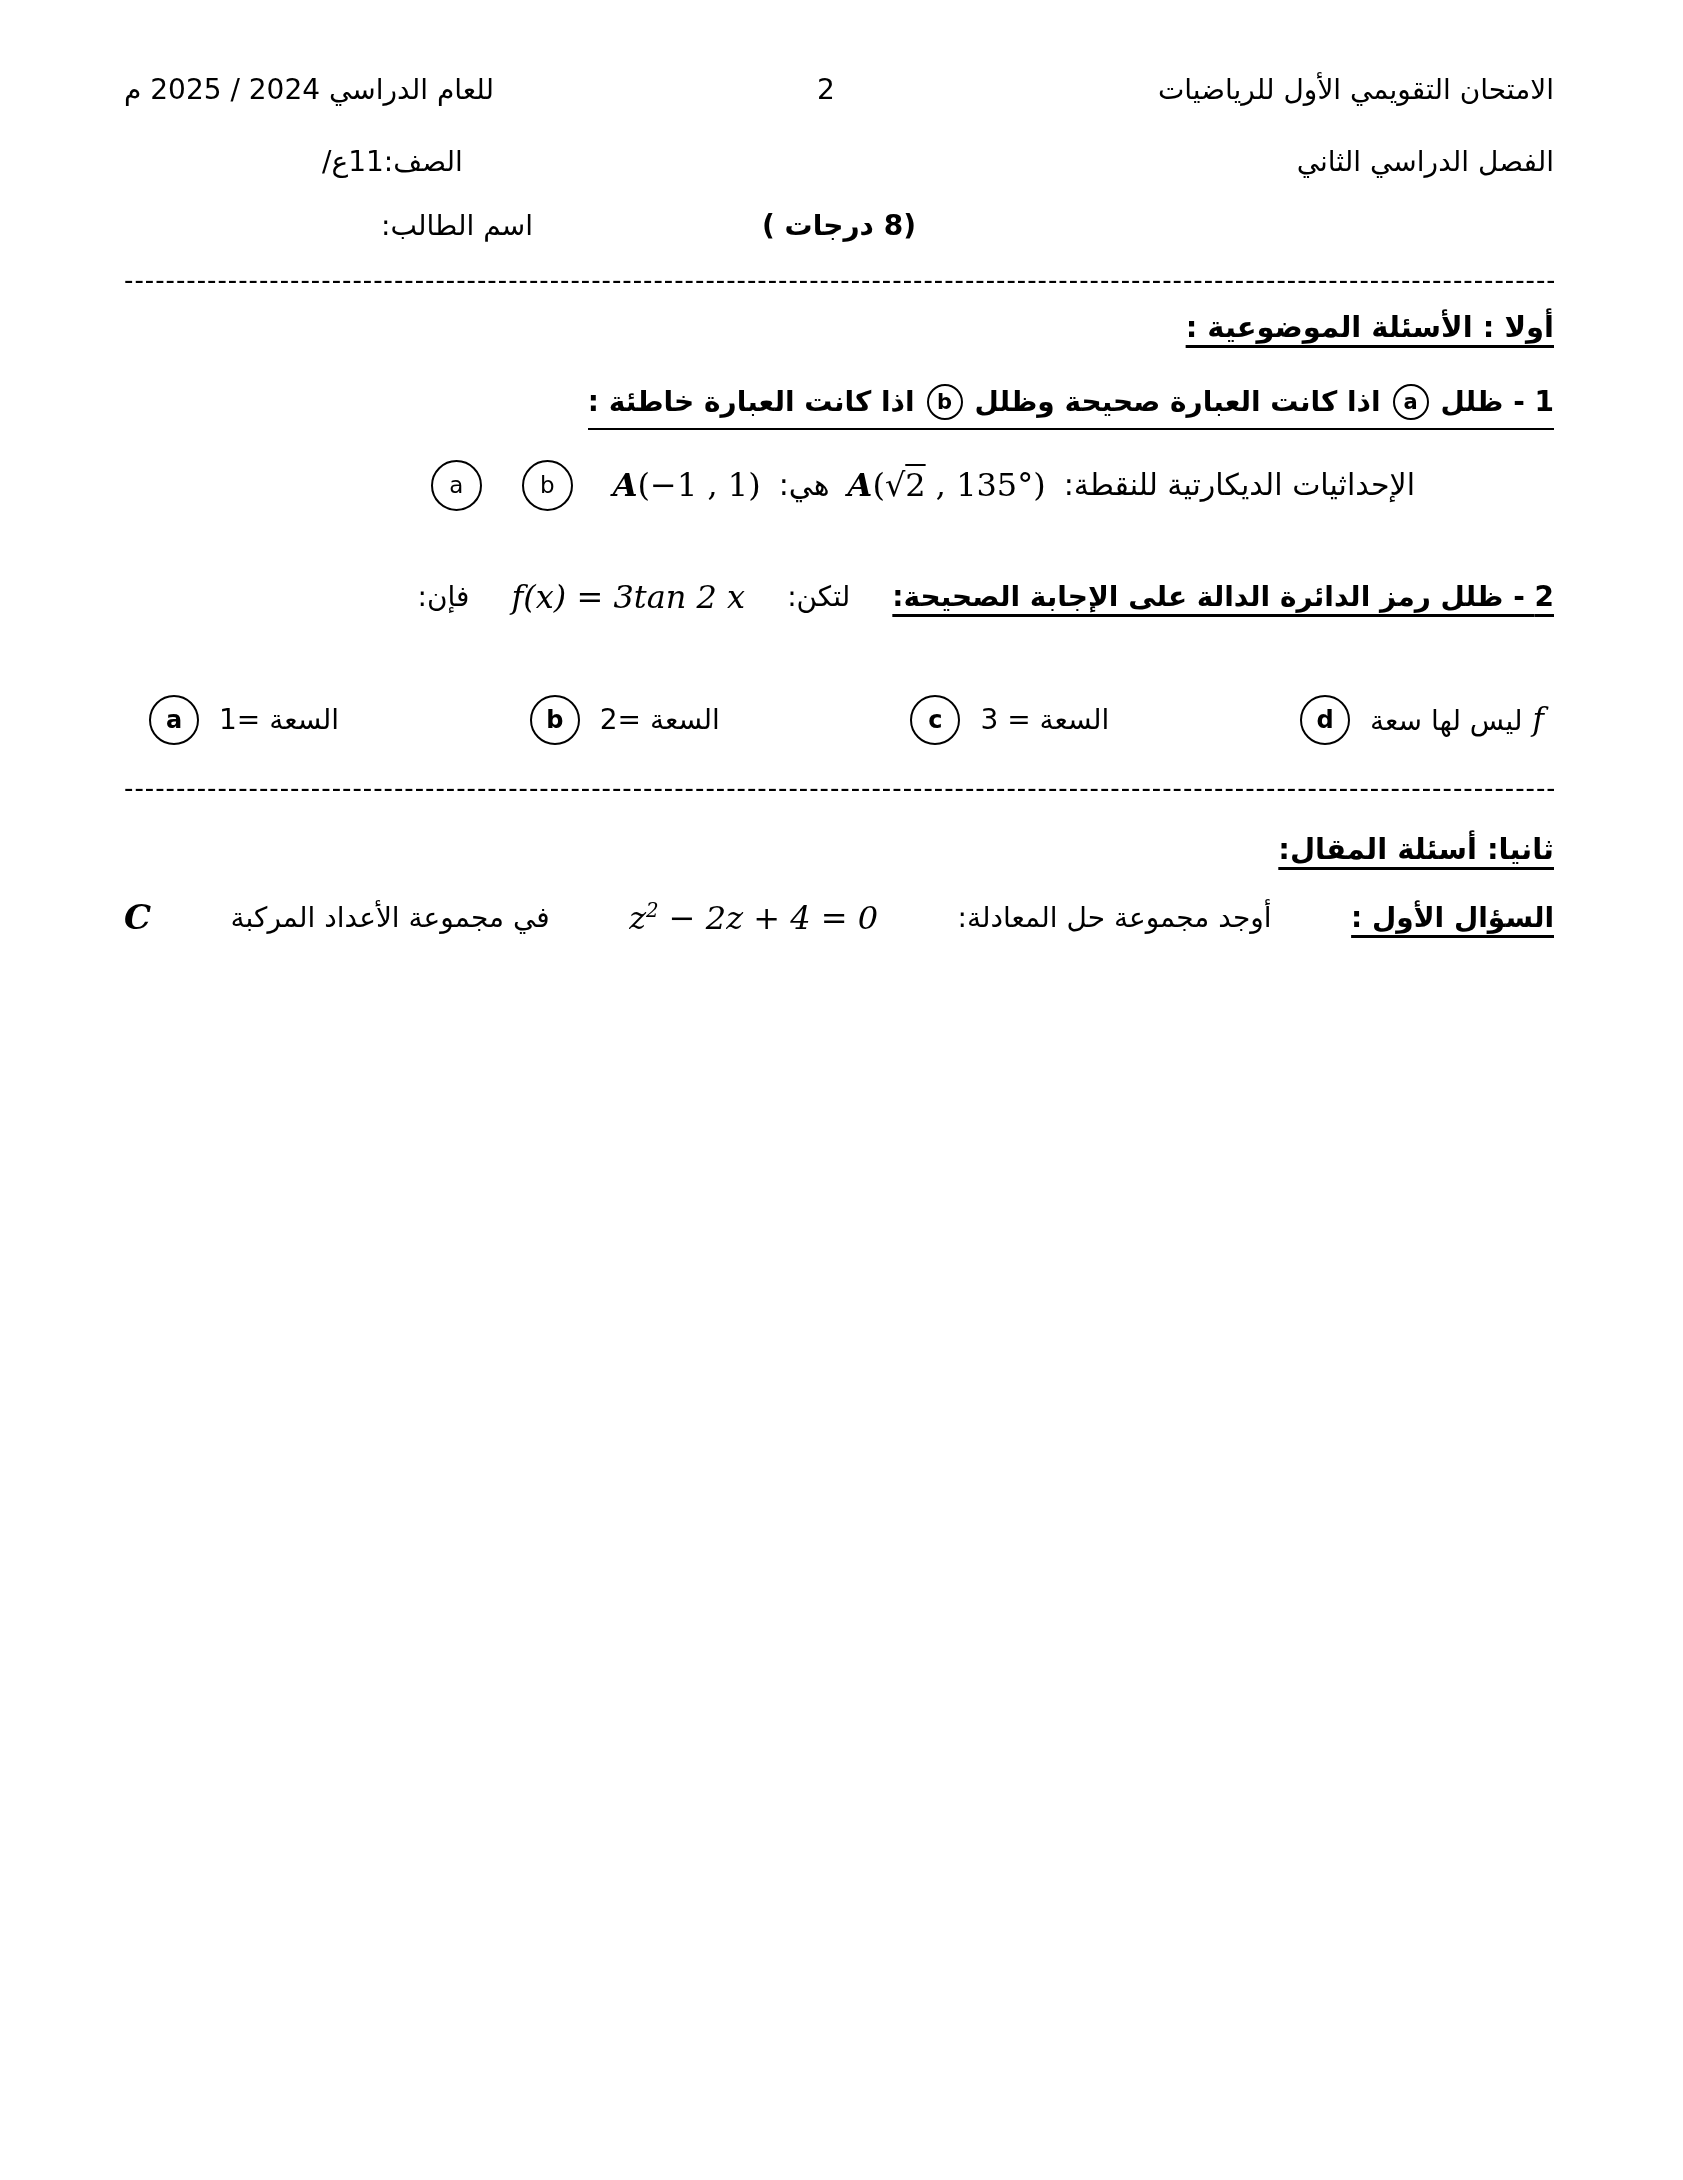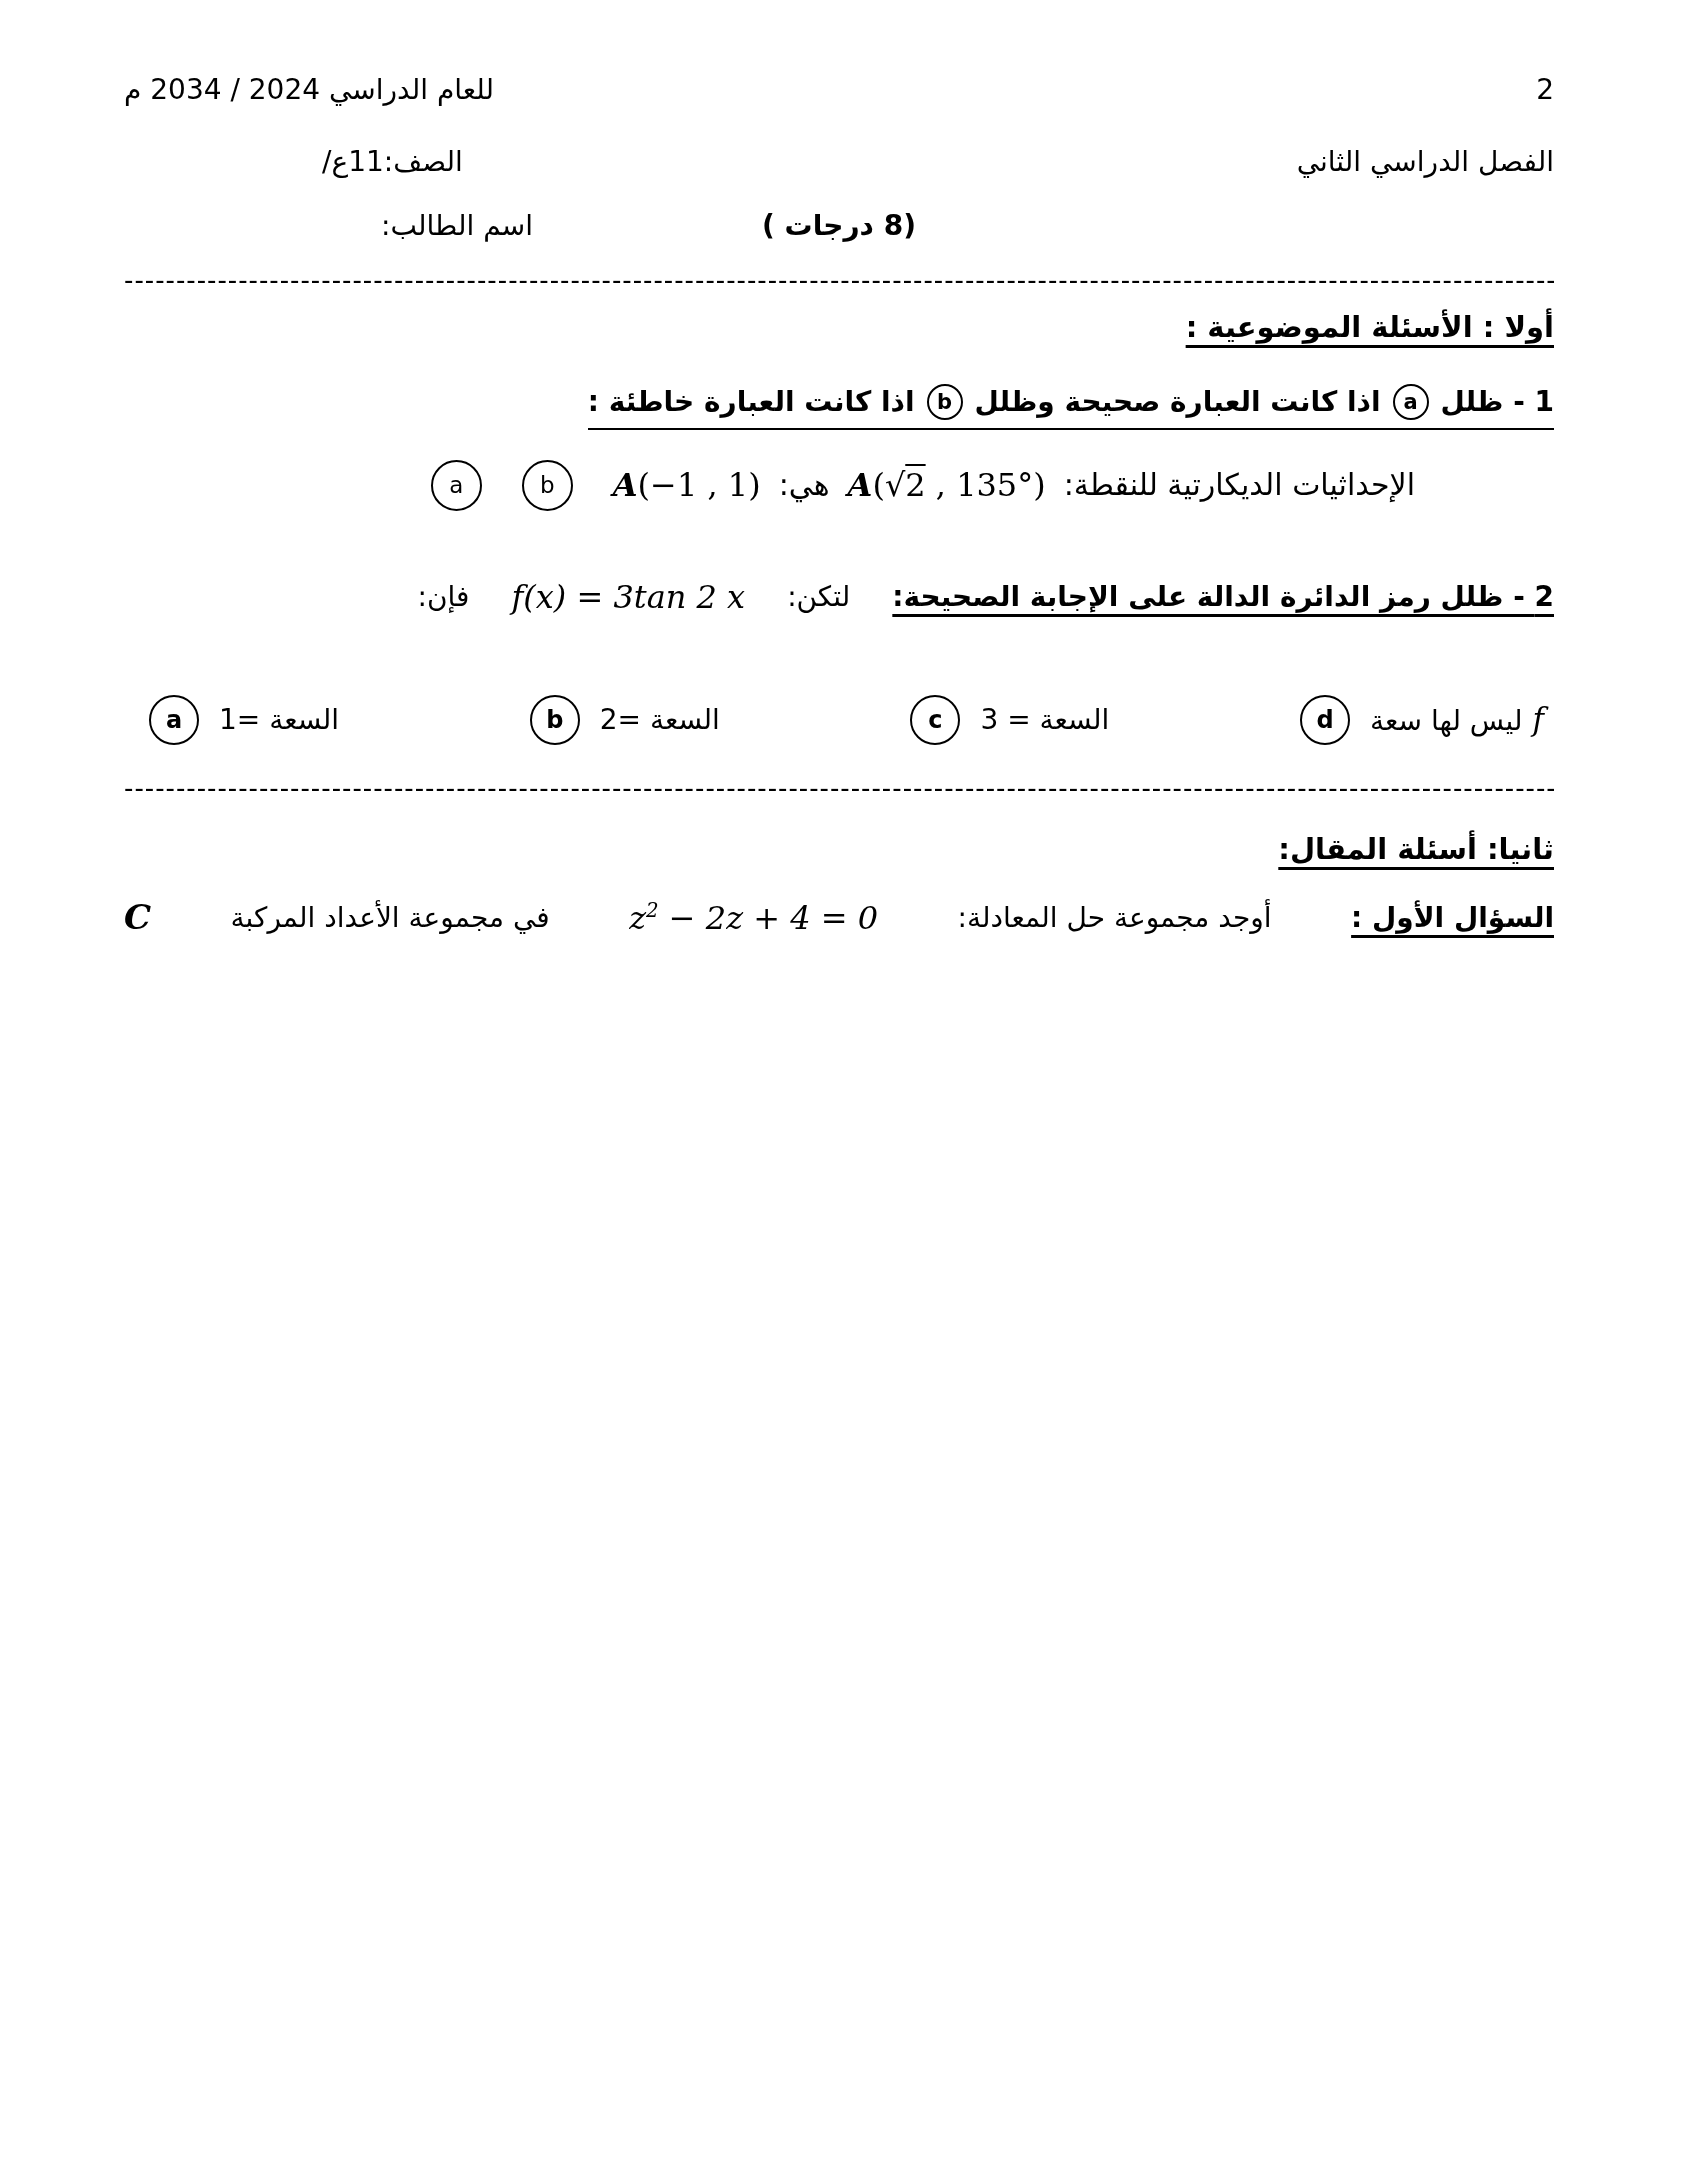--- a/index.html
+++ b/index.html
@@ -87,22 +87,23 @@
     font-family:"DejaVu Serif", serif; font-style:italic; font-weight:bold;
     font-size:34px; direction:ltr; display:inline-block;
   }
 </style>
 </head>
 <body>
 
 <div class="page" dir="rtl" lang="ar">
 
   <div class="hrow hrow1">
+    <span>الامتحان التقويمي الأول للرياضيات</span>
     <span>2</span>
-    <span>للعام الدراسي 2024 / 2034 م</span>
+    <span>للعام الدراسي 2024 / 2025 م</span>
   </div>
 
   <div class="hrow hrow2">
     <span>الفصل الدراسي الثاني</span>
     <span class="grade">الصف:11ع/</span>
   </div>
 
   <div class="hrow3">
     <span class="marks">(8 درجات )</span>
     <span class="student-name">اسم الطالب:</span>

